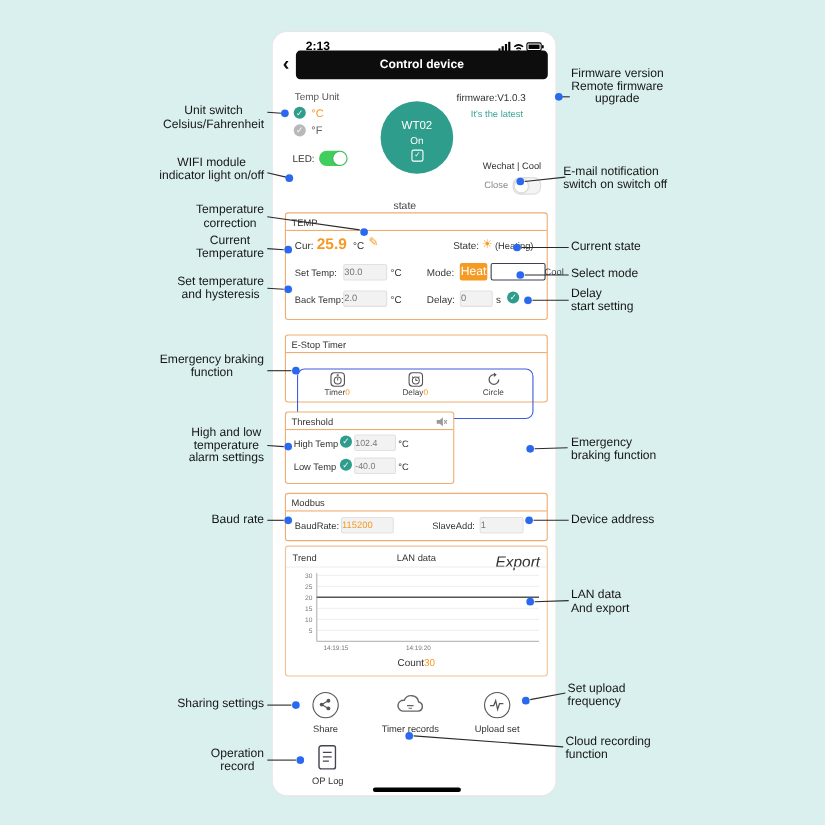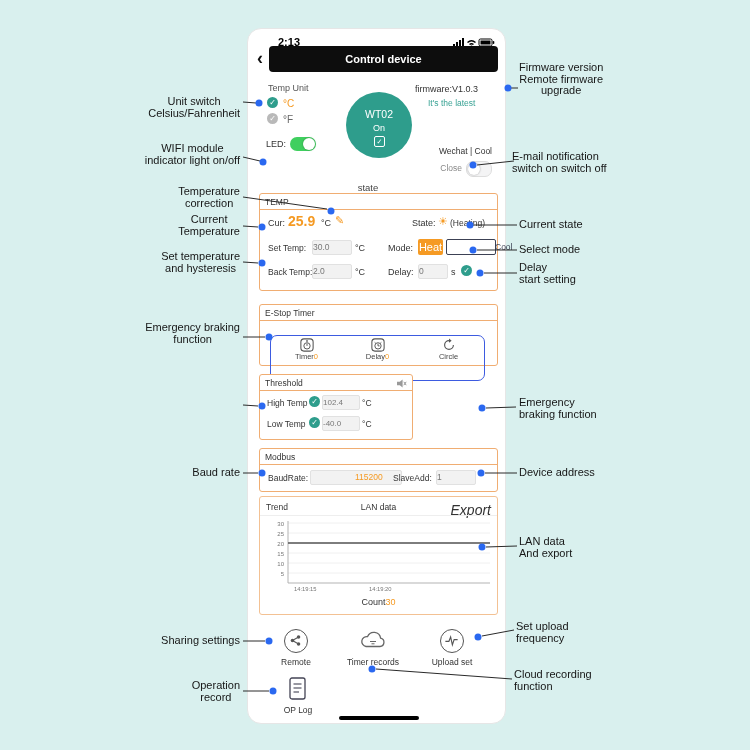--- a/index.html
+++ b/index.html
@@ -161,21 +161,21 @@
       <span class="chk" style="left:49px;top:42px;">✓</span>
       <div class="inp" style="left:62px;top:41px;width:36px;font-size:8px;">-40.0</div>
       <div class="a" style="left:102px;top:44px;font-size:8.5px;color:#333;">°C</div>
     </div>
 
 
     <div class="box" style="left:11px;top:419px;width:237px;height:42px;">
       <div class="sec-title">Modbus</div>
       <div class="sec-div"></div>
       <div class="a" style="left:8px;top:24px;font-size:8.5px;color:#333;">BaudRate:</div>
-      <div class="inp orange" style="left:50px;top:21px;width:46px;color:#f59a23;padding-left:44px;">115200</div>
+      <div class="inp orange" style="left:50px;top:21px;width:46px;color:#f59a23;">115200</div>
       <div class="a" style="left:133px;top:24px;font-size:8.5px;color:#333;">SlaveAdd:</div>
       <div class="inp" style="left:176px;top:21px;width:38px;">1</div>
     </div>
 
     <div class="box" style="left:11px;top:467px;width:237px;height:117px;border-color:#f3c193;">
       <div class="a" style="left:6px;top:5px;font-size:8.5px;color:#333;">Trend</div>
       <div class="a" style="left:0;right:0;top:5px;text-align:center;font-size:8.5px;color:#333;">LAN data</div>
       <div class="a" style="right:6px;top:5px;font-size:14px;color:#333;font-style:italic;">Export</div>
       <div class="sec-div" style="top:18px;border-color:#eee;"></div>
       <svg class="a" style="left:4px;top:22px;" width="229" height="78" viewBox="0 0 229 78">
@@ -209,21 +209,21 @@
 
     <div class="a" style="left:36px;top:600px;width:24px;height:24px;border:1.3px solid #555;border-radius:50%;box-sizing:border-box;">
       <svg width="21" height="21" viewBox="0 0 24 24">
         <circle cx="8.5" cy="12" r="2" fill="#555"></circle>
           <circle cx="15.5" cy="8" r="2" fill="#555"></circle>
           <circle cx="15.5" cy="16" r="2" fill="#555"></circle>
         <line x1="8.5" y1="12" x2="15.5" y2="8" stroke="#555" stroke-width="1.2"></line>
         <line x1="8.5" y1="12" x2="15.5" y2="16" stroke="#555" stroke-width="1.2"></line>
       </svg>
     </div>
-    <div class="a" style="left:18px;top:628px;width:60px;text-align:center;font-size:8.5px;color:#333;">Remote</div>
+    <div class="a" style="left:18px;top:628px;width:60px;text-align:center;font-size:8.5px;color:#333;">Share</div>
 
     <div class="a" style="left:110px;top:600px;">
       <svg width="30" height="22" viewBox="0 0 30 22">
         <path d="M8 17.5 h14 a4.2 4.2 0 0 0 .6-8.3 A6.8 6.8 0 0 0 9.6 7.6 A4.9 4.9 0 0 0 8 17.5 Z" fill="none" stroke="#666" stroke-width="1.3"></path>
         <line x1="12" y1="12.5" x2="18" y2="12.5" stroke="#666" stroke-width="1"></line>
         <line x1="13.5" y1="14.8" x2="16.5" y2="14.8" stroke="#666" stroke-width="1"></line>
       </svg>
     </div>
     <div class="a" style="left:95px;top:628px;width:60px;text-align:center;font-size:8.5px;color:#333;">Timer records</div>
 
@@ -299,20 +299,23 @@
   <div class="ann ann-l" style="top:143px;">WIFI module
 indicator light on/off</div>
   <div class="ann ann-l" style="top:186px;">Temperature
 correction</div>
   <div class="ann ann-l" style="top:214px;">Current
 Temperature</div>
   <div class="ann ann-l" style="top:251px;">Set temperature
 and hysteresis</div>
   <div class="ann ann-l" style="top:322px;">Emergency braking
 function</div>
+  <div class="ann ann-l" style="top:388px;">High and low
+temperature
+alarm settings</div>
   <div class="ann ann-l" style="top:467px;">Baud rate</div>
   <div class="ann ann-l" style="top:635px;">Sharing settings</div>
   <div class="ann ann-l" style="top:680px;">Operation
 record</div>
 
   <div class="ann ann-r" style="top:62px;text-align:center;">Firmware version
 Remote firmware
 upgrade</div>
   <div class="ann ann-r" style="top:151px;left:512px;">E-mail notification
 switch on switch off</div>

